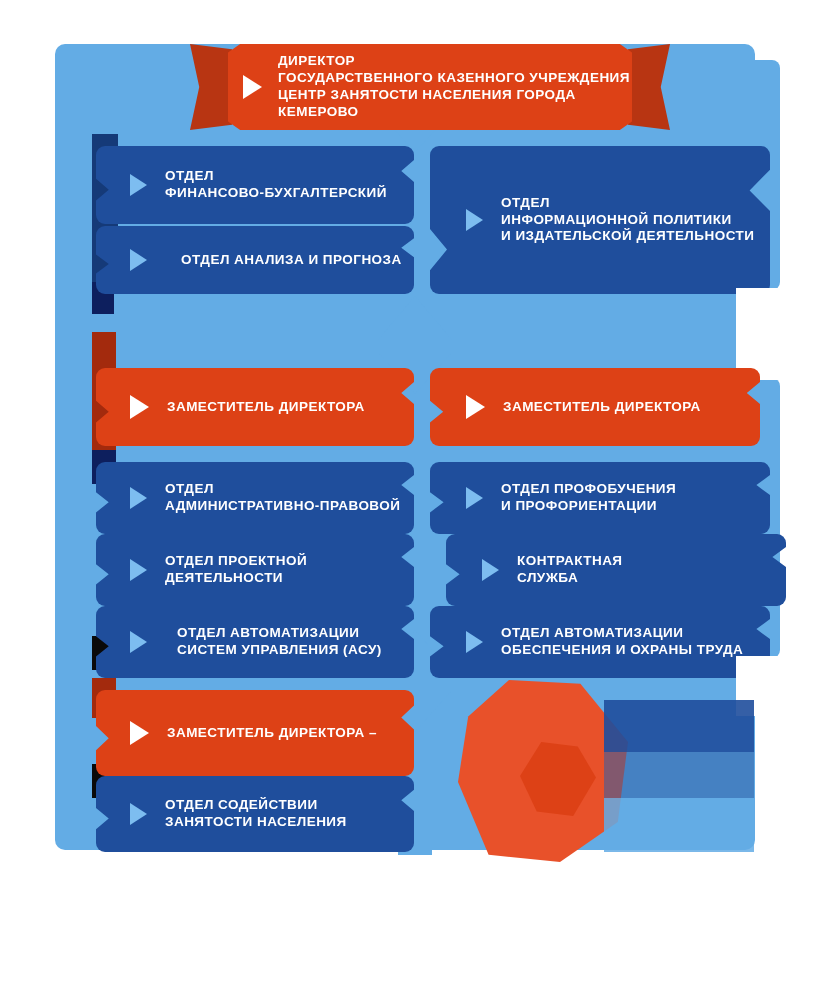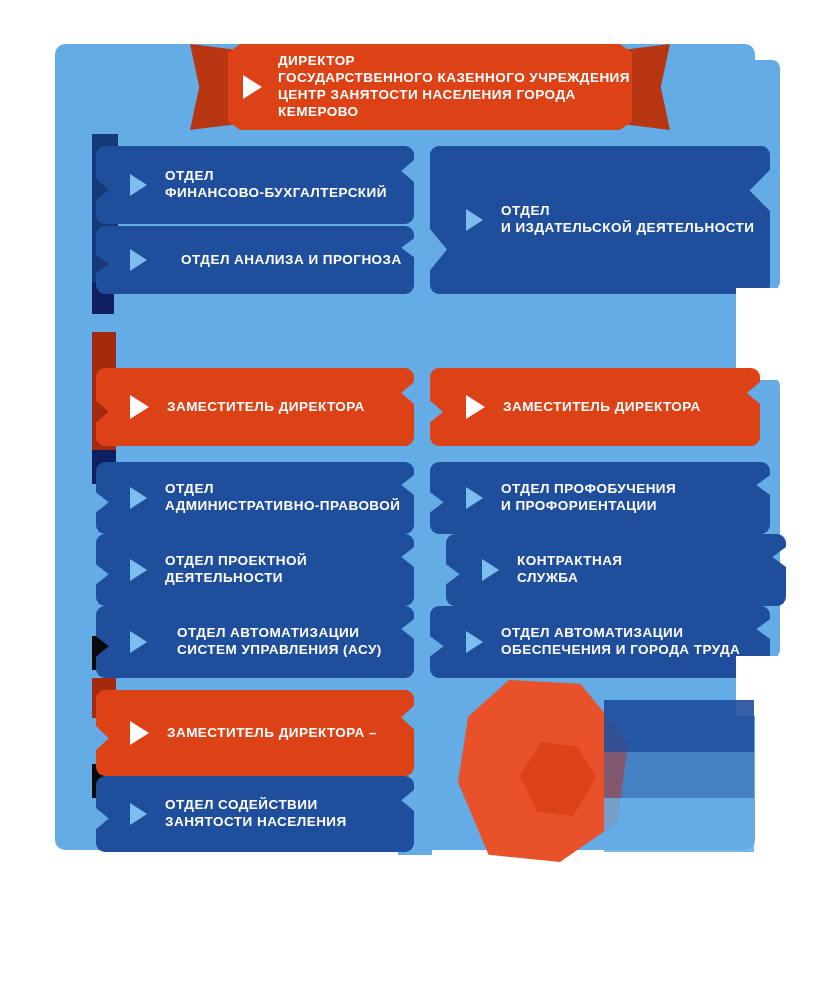--- a/index.html
+++ b/index.html
@@ -145,20 +145,21 @@
       </div>
     </div>
   </div>
 
   <div class="ribbon blue wavy" style="left:430px;top:146px;width:340px;height:148px;">
     <div class="body" style="clip-path:polygon(0 0,100% 0,100% 16%,94% 30%,100% 44%,100% 100%,0 100%,0 84%,5% 70%,0 56%);"></div>
     <div class="inner" style="padding-left:36px;">
       <span class="tri lt"></span>
       <div class="lbl s13" style="margin-left:18px;">
         <div>ОТДЕЛ</div>
+        <div>ИНФОРМАЦИОННОЙ ПОЛИТИКИ</div>
         <div>И ИЗДАТЕЛЬСКОЙ ДЕЯТЕЛЬНОСТИ</div>
       </div>
     </div>
   </div>
 
   <div class="bg-cut cut-a"></div>
 
   <div class="accent red" style="left:92px;top:332px;width:24px;height:120px;"></div>
 
   <div class="ribbon orange wavy" style="left:96px;top:368px;width:318px;height:78px;">
@@ -238,21 +239,21 @@
       </div>
     </div>
   </div>
 
   <div class="ribbon blue wavy" style="left:430px;top:606px;width:340px;height:72px;">
     <div class="body"></div>
     <div class="inner" style="padding-left:36px;">
       <span class="tri lt"></span>
       <div class="lbl s13" style="margin-left:18px;">
         <div>ОТДЕЛ АВТОМАТИЗАЦИИ</div>
-        <div>ОБЕСПЕЧЕНИЯ И ГОРОДА ТРУДА</div>
+        <div>ОБЕСПЕЧЕНИЯ И ОХРАНЫ ТРУДА</div>
       </div>
     </div>
   </div>
 
   <div class="bg-cut cut-b"></div>
 
   <div class="accent red" style="left:92px;top:678px;width:24px;height:40px;"></div>
   <div class="accent blk" style="left:92px;top:764px;width:26px;height:34px;"></div>
 
   <div class="ribbon orange wavy" style="left:96px;top:690px;width:318px;height:86px;">

